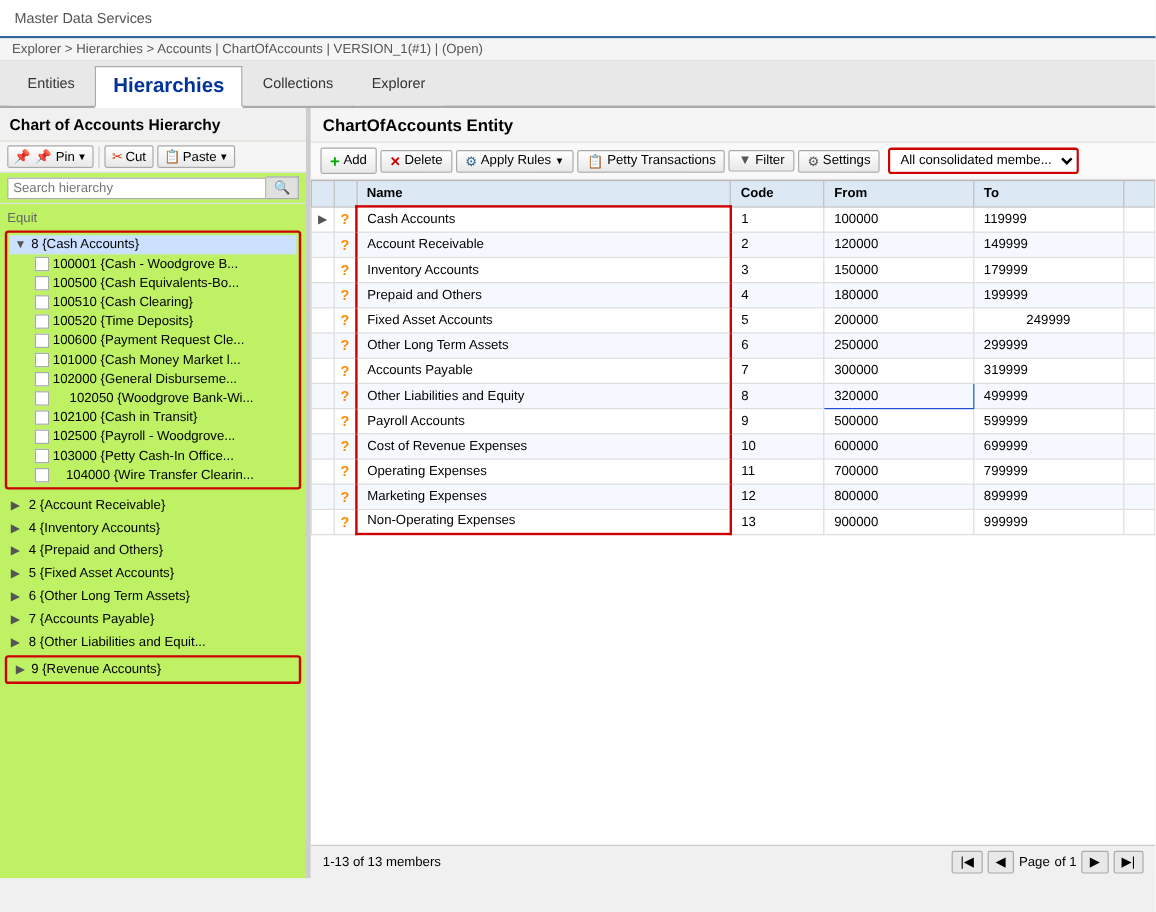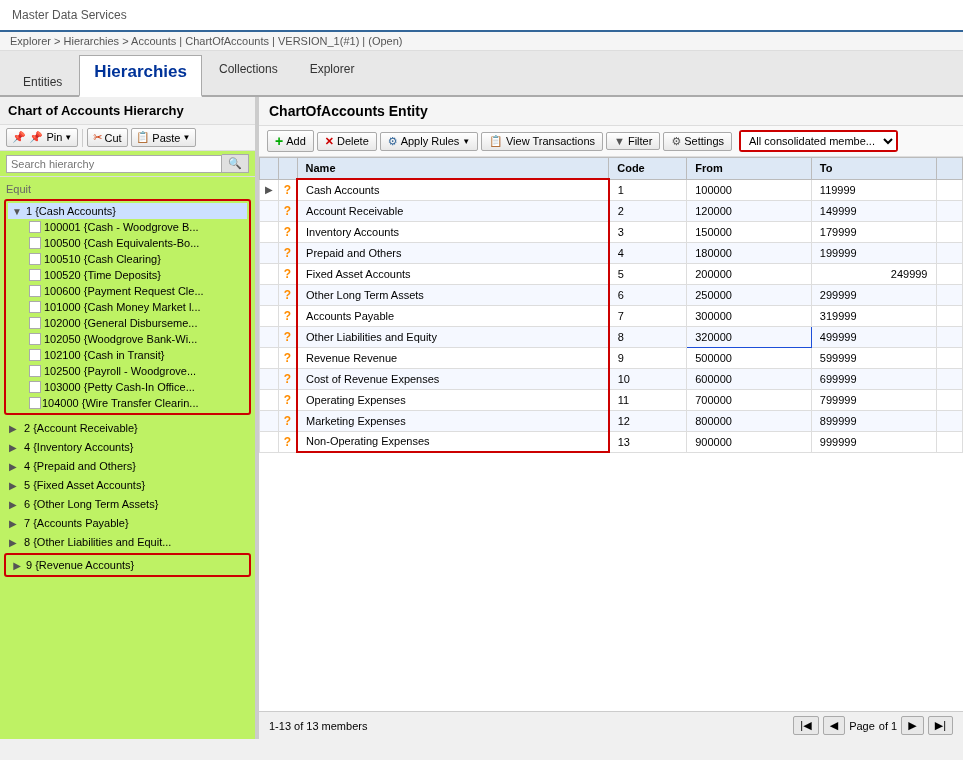--- a/index.html
+++ b/index.html
@@ -8,21 +8,21 @@
 </head>
 <body>
 
 <div style="background:#fff; padding:8px 12px; border-bottom:2px solid #336699;">
   <div style="font-size:12px; color:#555;">Master Data Services</div>
 </div>
 
 <div style="background:#f5f5f5; padding:3px 10px; font-size:11px; color:#555; border-bottom:1px solid #ddd;">Explorer &gt; Hierarchies &gt; Accounts | ChartOfAccounts | VERSION_1(#1) | (Open)</div>
 
 <div style="display:flex; background:#e8e8e8; border-bottom:2px solid #aaa; padding:0 8px;">
-  <div style="padding:6px 14px; cursor:pointer; font-size:12px; color:#333; border:1px solid transparent; border-bottom:none; margin-right:2px; margin-top:17px; background:#e8e8e8;">
+  <div style="padding:6px 14px; cursor:pointer; font-size:12px; color:#333; border:1px solid transparent; border-bottom:none; margin-right:2px; margin-top:4px; background:#e8e8e8;">
     <span>Entities</span>
   </div>
   <div style="padding:6px 14px; cursor:pointer; font-size:17px; color:#003399; font-weight:bold; border:1px solid #aaa; border-bottom:2px solid #fff; margin-right:2px; margin-top:4px; background:#fff; margin-bottom:-2px;">
     <span>Hierarchies</span>
   </div>
   <div style="padding:6px 14px; cursor:pointer; font-size:12px; color:#333; border:1px solid transparent; border-bottom:none; margin-right:2px; margin-top:4px; background:#e8e8e8;">
     <span>Collections</span>
   </div>
   <div style="padding:6px 14px; cursor:pointer; font-size:12px; color:#333; border:1px solid transparent; border-bottom:none; margin-right:2px; margin-top:4px; background:#e8e8e8;">
     <span>Explorer</span>
@@ -57,21 +57,21 @@
       <input type="text" placeholder="Search hierarchy" style="flex: 1 1 0%; padding: 2px 4px; border: 1px solid rgb(170, 170, 170); font-size: 11px; outline: none;">
       <button style="padding:2px 6px; border:1px solid #aaa; border-left:none; background:#e0e0e0; cursor:pointer; font-size:11px;">🔍</button>
     </div>
 
     <div style="flex:1; overflow-y:auto; padding:4px 2px;">
       <div style="font-size:11px; color:#666; padding:2px 4px;">Equit</div>
 
       <div style="border:2px solid #cc0000; border-radius:3px; margin:2px 2px 4px 2px; padding:2px;">
         <div style="display:flex; align-items:center; gap:3px; padding:2px 3px; cursor:pointer; background:#cce0ff;">
           <span style="width:12px; text-align:center; font-size:10px; color:#555;">▼</span>
-          <span style="font-size:11px; font-weight:normal;">1 {Cash Accounts}</span>
+          <span style="font-size:11px; font-weight:normal;">8 {Cash Accounts}</span>
         </div>
         <div style="padding-left:18px;">
           <div style="display:flex; align-items:center; gap:3px; padding:2px 3px; cursor:pointer; font-size:11px;">
             <span style="width:12px; height:12px; border:1px solid #aaa; background:#fff; display:inline-block;"></span>
             <span>100001 {Cash - Woodgrove B...</span>
           </div>
           <div style="display:flex; align-items:center; gap:3px; padding:2px 3px; cursor:pointer; font-size:11px;">
             <span style="width:12px; height:12px; border:1px solid #aaa; background:#fff; display:inline-block;"></span>
             <span>100500 {Cash Equivalents-Bo...</span>
           </div>
@@ -88,37 +88,37 @@
             <span>100600 {Payment Request Cle...</span>
           </div>
           <div style="display:flex; align-items:center; gap:3px; padding:2px 3px; cursor:pointer; font-size:11px;">
             <span style="width:12px; height:12px; border:1px solid #aaa; background:#fff; display:inline-block;"></span>
             <span>101000 {Cash Money Market l...</span>
           </div>
           <div style="display:flex; align-items:center; gap:3px; padding:2px 3px; cursor:pointer; font-size:11px;">
             <span style="width:12px; height:12px; border:1px solid #aaa; background:#fff; display:inline-block;"></span>
             <span>102000 {General Disburseme...</span>
           </div>
-          <div style="display:flex; align-items:center; gap:3px; padding:2px 3px; cursor:pointer; font-size:11px;">
+          <div style="display:flex; align-items:center; gap:17px; padding:2px 3px; cursor:pointer; font-size:11px;">
             <span style="width:12px; height:12px; border:1px solid #aaa; background:#fff; display:inline-block;"></span>
             <span>102050 {Woodgrove Bank-Wi...</span>
           </div>
           <div style="display:flex; align-items:center; gap:3px; padding:2px 3px; cursor:pointer; font-size:11px;">
             <span style="width:12px; height:12px; border:1px solid #aaa; background:#fff; display:inline-block;"></span>
             <span>102100 {Cash in Transit}</span>
           </div>
           <div style="display:flex; align-items:center; gap:3px; padding:2px 3px; cursor:pointer; font-size:11px;">
             <span style="width:12px; height:12px; border:1px solid #aaa; background:#fff; display:inline-block;"></span>
             <span>102500 {Payroll - Woodgrove...</span>
           </div>
           <div style="display:flex; align-items:center; gap:3px; padding:2px 3px; cursor:pointer; font-size:11px;">
             <span style="width:12px; height:12px; border:1px solid #aaa; background:#fff; display:inline-block;"></span>
             <span>103000 {Petty Cash-In Office...</span>
           </div>
-          <div style="display:flex; align-items:center; gap:1px; padding:2px 3px; cursor:pointer; font-size:11px;">
+          <div style="display:flex; align-items:center; gap:14px; padding:2px 3px; cursor:pointer; font-size:11px;">
             <span style="width:12px; height:12px; border:1px solid #aaa; background:#fff; display:inline-block;"></span>
             <span>104000 {Wire Transfer Clearin...</span>
           </div>
         </div>
       </div>
 
       <div style="display:flex; align-items:center; gap:3px; padding:3px 5px; cursor:pointer; font-size:11px; margin:1px 2px;">
         <span style="width:12px; font-size:10px; color:#555;">▶</span>
         <span>2 {Account Receivable}</span>
       </div>
@@ -171,21 +171,21 @@
         <span style="color:#cc0000; font-weight:bold;">✕</span>
         <span>Delete</span>
       </button>
       <button style="display:flex; align-items:center; gap:3px; padding:2px 7px; border:1px solid #aaa; background:linear-gradient(to bottom,#fff,#e8e8e8); cursor:pointer; font-size:11px; border-radius:2px;">
         <span style="color:#336699;">⚙</span>
         <span>Apply Rules</span>
         <span style="font-size:8px;">▼</span>
       </button>
       <button style="display:flex; align-items:center; gap:3px; padding:2px 7px; border:1px solid #aaa; background:linear-gradient(to bottom,#fff,#e8e8e8); cursor:pointer; font-size:11px; border-radius:2px;">
         <span style="color:#336699;">📋</span>
-        <span>View Transactions</span>
+        <span>Petty Transactions</span>
       </button>
       <button style="display:flex; align-items:center; gap:3px; padding:2px 7px; border:1px solid #aaa; background:linear-gradient(to bottom,#fff,#e8e8e8); cursor:pointer; font-size:11px; border-radius:2px;">
         <span style="color:#555;">▼</span>
         <span>Filter</span>
       </button>
       <button style="display:flex; align-items:center; gap:3px; padding:2px 7px; border:1px solid #aaa; background:linear-gradient(to bottom,#fff,#e8e8e8); cursor:pointer; font-size:11px; border-radius:2px;">
         <span style="color:#555;">⚙</span>
         <span>Settings</span>
       </button>
       <div style="border:2px solid #cc0000; border-radius:3px; margin-left:4px;">
@@ -247,21 +247,21 @@
     <td style="border:1px solid #ddd; padding:3px 8px; text-align:left;">180000</td>
     <td style="border:1px solid #ddd; padding:3px 8px; text-align:left;">199999</td>
     <td style="border:1px solid #ddd; padding:3px 8px;"></td>
   </tr>
             <tr style="background: rgb(255, 255, 255);">
     <td style="border:1px solid #ddd; padding:3px 5px; text-align:center; font-size:10px; color:#555;"></td>
     <td style="border:1px solid #ddd; padding:3px 5px; text-align:center; font-size:12px; color:#ff8c00; font-weight:bold;">?</td>
     <td style="border-width: 1px 2px; border-style: solid; border-color: rgb(221, 221, 221) rgb(204, 0, 0); border-image: initial; padding: 3px 8px; min-width: 200px;">Fixed Asset Accounts</td>
     <td style="border:1px solid #ddd; padding:3px 8px; text-align:left;">5</td>
     <td style="border:1px solid #ddd; padding:3px 8px; text-align:left;">200000</td>
-    <td style="border:1px solid #ddd; padding:3px 8px; text-align:right;">249999</td>
+    <td style="border:1px solid #ddd; padding:3px 8px; text-align:center;">249999</td>
     <td style="border:1px solid #ddd; padding:3px 8px;"></td>
   </tr>
             <tr style="background: rgb(245, 248, 255);">
     <td style="border:1px solid #ddd; padding:3px 5px; text-align:center; font-size:10px; color:#555;"></td>
     <td style="border:1px solid #ddd; padding:3px 5px; text-align:center; font-size:12px; color:#ff8c00; font-weight:bold;">?</td>
     <td style="border-width: 1px 2px; border-style: solid; border-color: rgb(221, 221, 221) rgb(204, 0, 0); border-image: initial; padding: 3px 8px; min-width: 200px;">Other Long Term Assets</td>
     <td style="border:1px solid #ddd; padding:3px 8px; text-align:left;">6</td>
     <td style="border:1px solid #ddd; padding:3px 8px; text-align:left;">250000</td>
     <td style="border:1px solid #ddd; padding:3px 8px; text-align:left;">299999</td>
     <td style="border:1px solid #ddd; padding:3px 8px;"></td>
@@ -280,21 +280,21 @@
     <td style="border:1px solid #ddd; padding:3px 5px; text-align:center; font-size:12px; color:#ff8c00; font-weight:bold;">?</td>
     <td style="border-width: 1px 2px; border-style: solid; border-color: rgb(221, 221, 221) rgb(204, 0, 0); border-image: initial; padding: 3px 8px; min-width: 200px;">Other Liabilities and Equity</td>
     <td style="border:1px solid #ddd; padding:3px 8px; text-align:left;">8</td>
     <td style="border:1px solid #1d4ed8; padding:3px 8px; text-align:left;">320000</td>
     <td style="border:1px solid #ddd; padding:3px 8px; text-align:left;">499999</td>
     <td style="border:1px solid #ddd; padding:3px 8px;"></td>
   </tr>
             <tr style="background: rgb(255, 255, 255);">
     <td style="border:1px solid #ddd; padding:3px 5px; text-align:center; font-size:10px; color:#555;"></td>
     <td style="border:1px solid #ddd; padding:3px 5px; text-align:center; font-size:12px; color:#ff8c00; font-weight:bold;">?</td>
-    <td style="border-width: 1px 2px; border-style: solid; border-color: rgb(221, 221, 221) rgb(204, 0, 0); border-image: initial; padding: 3px 8px; min-width: 200px;">Revenue Revenue</td>
+    <td style="border-width: 1px 2px; border-style: solid; border-color: rgb(221, 221, 221) rgb(204, 0, 0); border-image: initial; padding: 3px 8px; min-width: 200px;">Payroll Accounts</td>
     <td style="border:1px solid #ddd; padding:3px 8px; text-align:left;">9</td>
     <td style="border:1px solid #ddd; padding:3px 8px; text-align:left;">500000</td>
     <td style="border:1px solid #ddd; padding:3px 8px; text-align:left;">599999</td>
     <td style="border:1px solid #ddd; padding:3px 8px;"></td>
   </tr>
             <tr style="background: rgb(245, 248, 255);">
     <td style="border:1px solid #ddd; padding:3px 5px; text-align:center; font-size:10px; color:#555;"></td>
     <td style="border:1px solid #ddd; padding:3px 5px; text-align:center; font-size:12px; color:#ff8c00; font-weight:bold;">?</td>
     <td style="border-width: 1px 2px; border-style: solid; border-color: rgb(221, 221, 221) rgb(204, 0, 0); border-image: initial; padding: 3px 8px; min-width: 200px;">Cost of Revenue Expenses</td>
     <td style="border:1px solid #ddd; padding:3px 8px; text-align:left;">10</td>

